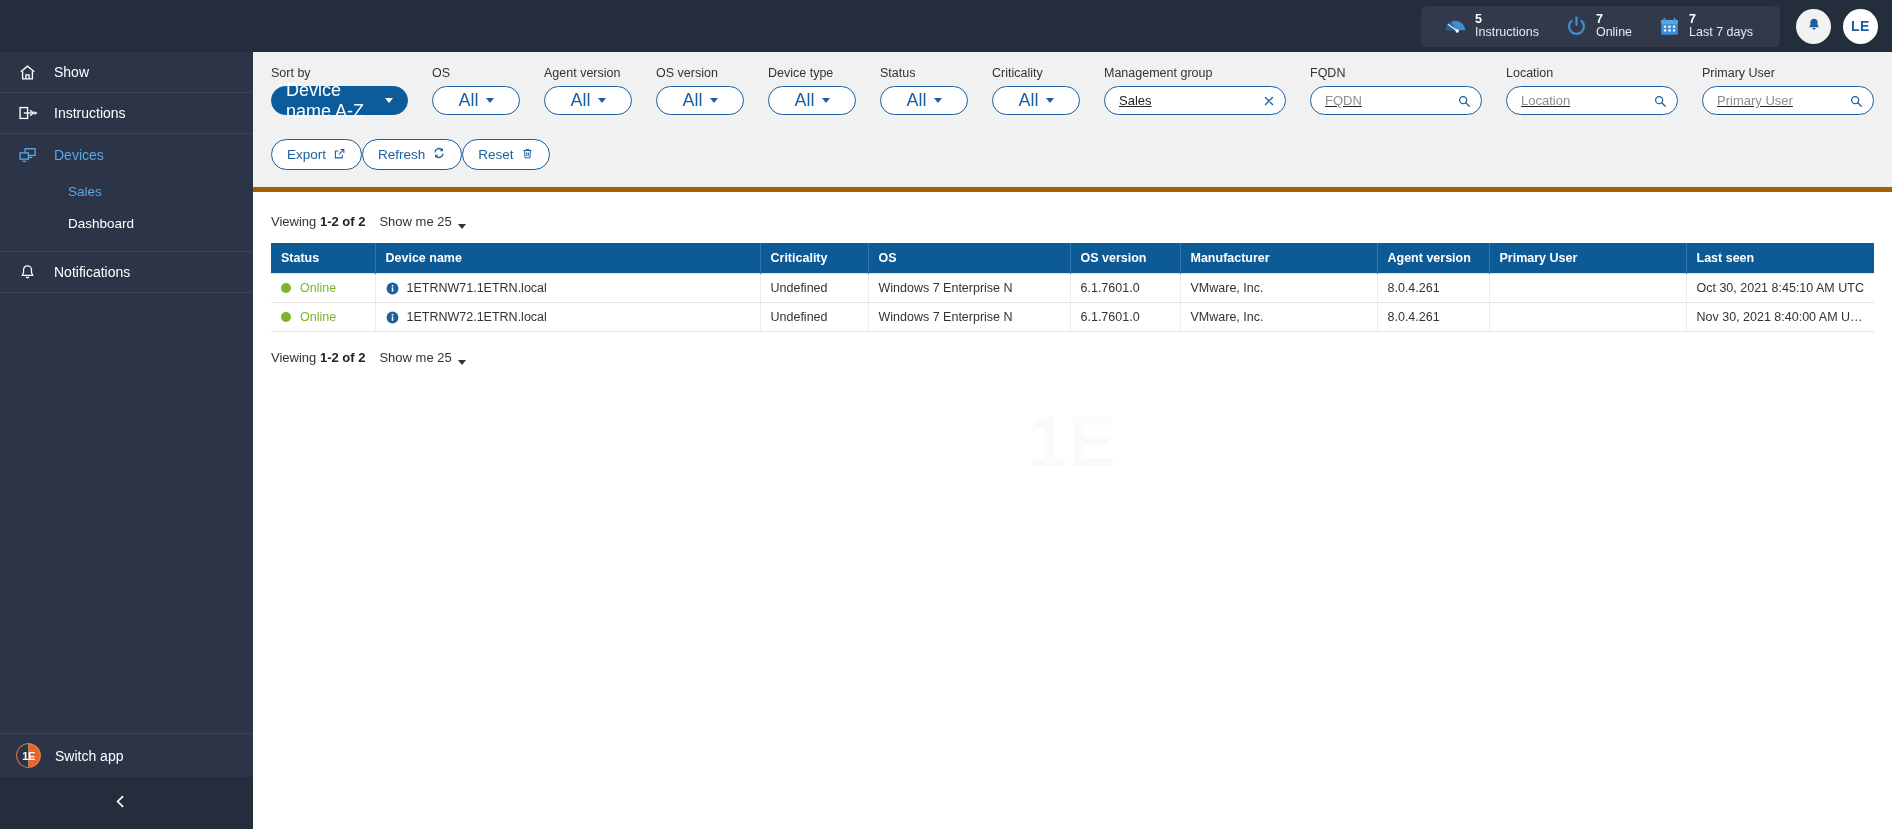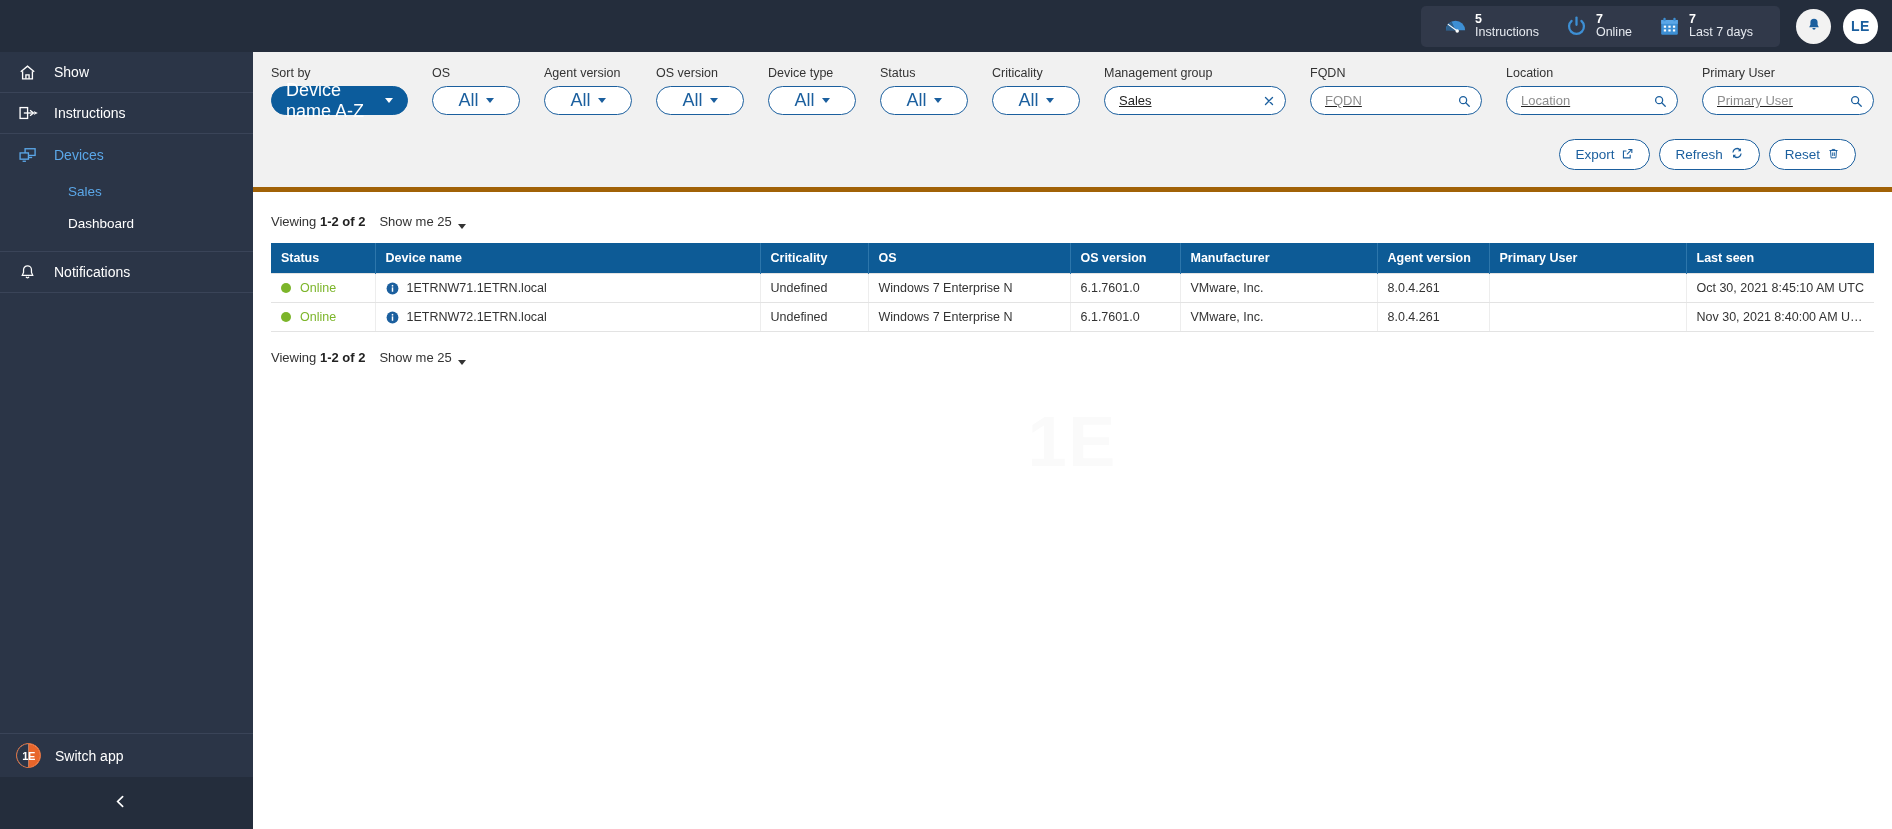--- a/index.html
+++ b/index.html
@@ -125,21 +125,21 @@
     font-family: "Liberation Sans", sans-serif; font-size: 13px;
     color: #222222; width: 100%; padding: 0; text-decoration: underline;
   }
   .field input::placeholder { color: #8d8d8d; }
   .field .trail { display: flex; align-items: center; color: #1b5f9e; cursor: pointer; padding-left: 6px; }
   .field.w-mg { width: 182px; }
   .field.w-fqdn { width: 172px; }
   .field.w-loc { width: 172px; }
   .field.w-pu { width: 172px; }
 
-  .actions-row { display: flex; justify-content: flex-end; gap: 9px; padding: 24px 18px 17px 0; }
+  .actions-row { display: flex; gap: 0; padding: 24px 18px 17px 0; }
   .action-btn {
     height: 31px; border-radius: 16px;
     border: 1px solid #1b5f9e; background: #ffffff;
     color: #1b5f9e; font-size: 13.5px;
     display: flex; align-items: center; gap: 7px;
     padding: 0 15px; cursor: pointer;
   }
 
   .content { padding: 0 18px; position: relative; }
   .viewing-row { display: flex; align-items: center; gap: 14px; padding: 22px 0 14px 0; font-size: 13px; color: #333333; }

